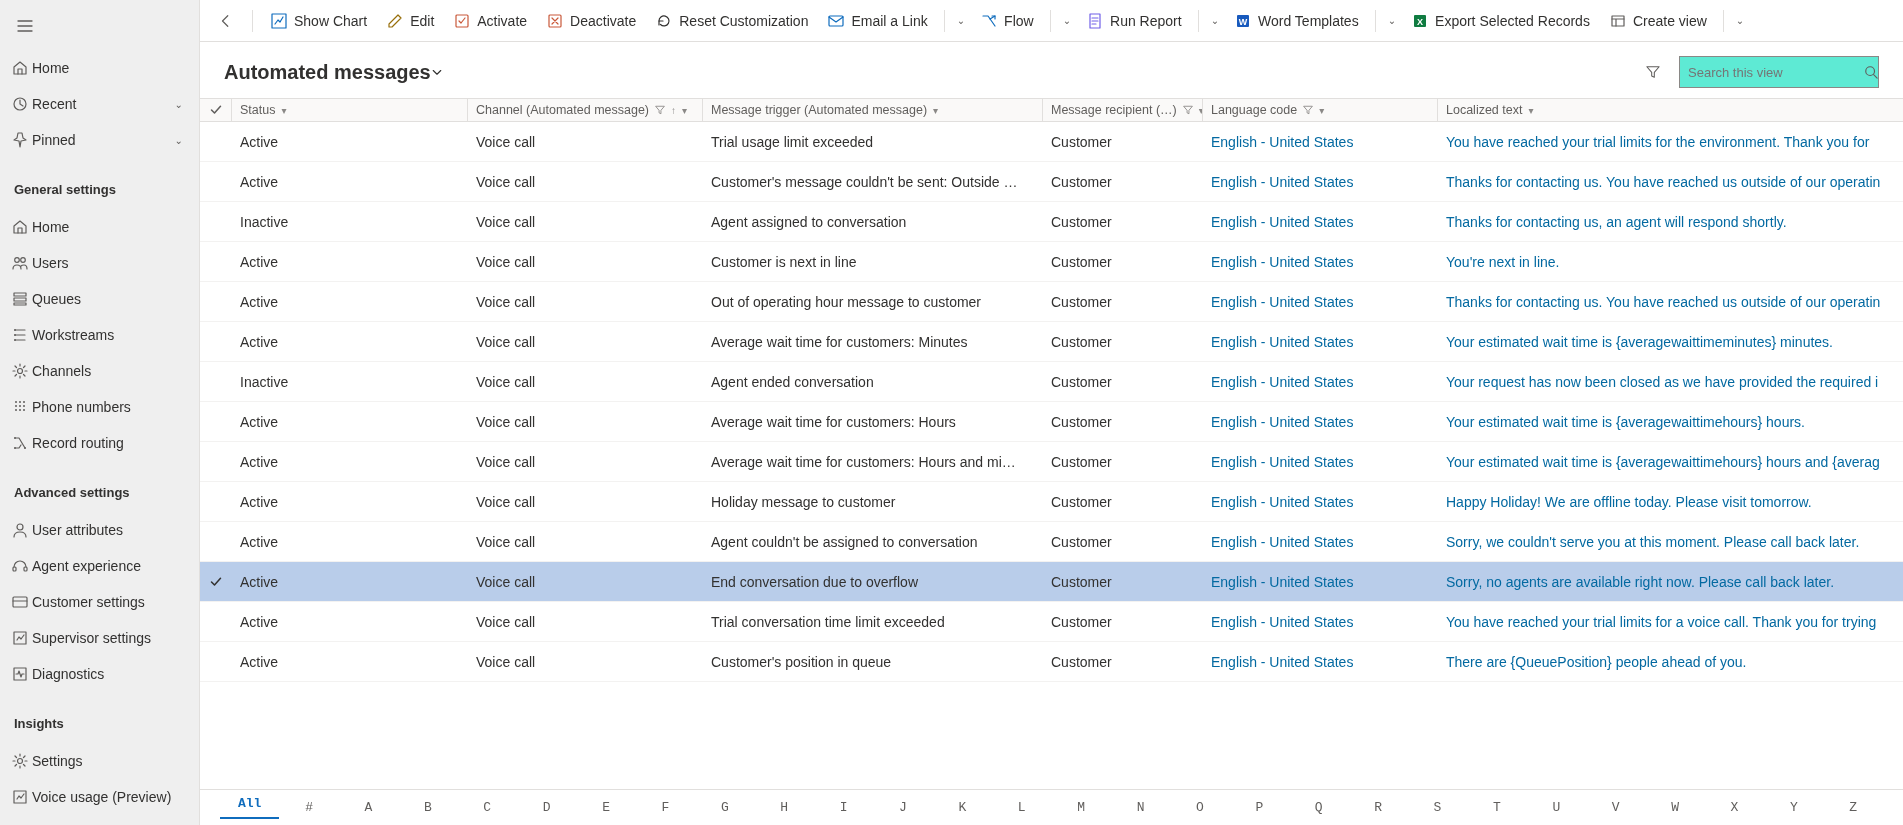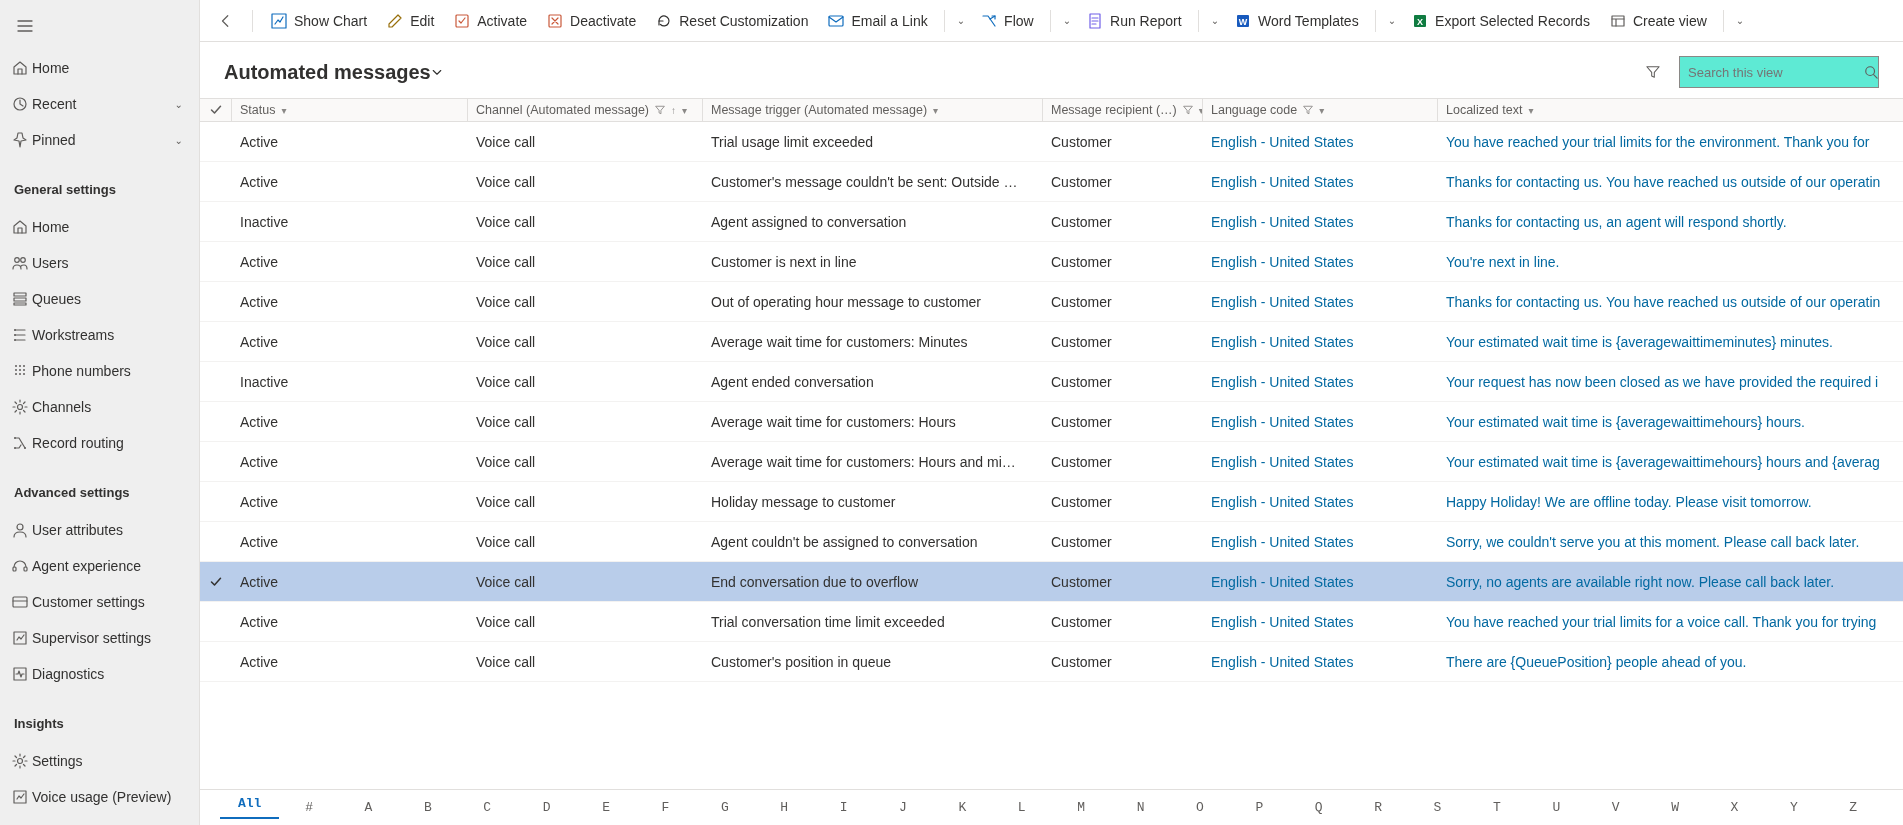--- a/index.html
+++ b/index.html
@@ -303,41 +303,41 @@
               <circle cx="3" cy="3" r="1" fill="#605e5c"></circle>
               <circle cx="3" cy="8" r="1" fill="#605e5c"></circle>
               <circle cx="3" cy="13" r="1" fill="#605e5c"></circle>
             </svg>
           </span>
           <span class="nav-label">Workstreams</span>
         </div>
         <div class="nav-item">
           <span class="nav-icon">
             <svg width="16" height="16" viewBox="0 0 16 16">
+              <circle cx="8" cy="8" r="2.5" stroke="#605e5c" stroke-width="1.2" fill="none" stroke-linecap="round" stroke-linejoin="round"></circle>
+              <path d="M8 1v2M8 13v2M1 8h2M13 8h2M3 3l1.5 1.5M11.5 11.5 13 13M3 13l1.5-1.5M11.5 4.5 13 3" stroke="#605e5c" stroke-width="1.2" fill="none" stroke-linecap="round" stroke-linejoin="round"></path>
+            </svg>
+          </span>
+          <span class="nav-label">Channels</span>
+        </div>
+        <div class="nav-item">
+          <span class="nav-icon">
+            <svg width="16" height="16" viewBox="0 0 16 16">
               <circle cx="4" cy="3" r="1" fill="#605e5c"></circle>
               <circle cx="8" cy="3" r="1" fill="#605e5c"></circle>
               <circle cx="12" cy="3" r="1" fill="#605e5c"></circle>
               <circle cx="4" cy="7" r="1" fill="#605e5c"></circle>
               <circle cx="8" cy="7" r="1" fill="#605e5c"></circle>
               <circle cx="12" cy="7" r="1" fill="#605e5c"></circle>
               <circle cx="4" cy="11" r="1" fill="#605e5c"></circle>
               <circle cx="8" cy="11" r="1" fill="#605e5c"></circle>
               <circle cx="12" cy="11" r="1" fill="#605e5c"></circle>
             </svg>
           </span>
           <span class="nav-label">Phone numbers</span>
-        </div>
-        <div class="nav-item">
-          <span class="nav-icon">
-            <svg width="16" height="16" viewBox="0 0 16 16">
-              <circle cx="8" cy="8" r="2.5" stroke="#605e5c" stroke-width="1.2" fill="none" stroke-linecap="round" stroke-linejoin="round"></circle>
-              <path d="M8 1v2M8 13v2M1 8h2M13 8h2M3 3l1.5 1.5M11.5 11.5 13 13M3 13l1.5-1.5M11.5 4.5 13 3" stroke="#605e5c" stroke-width="1.2" fill="none" stroke-linecap="round" stroke-linejoin="round"></path>
-            </svg>
-          </span>
-          <span class="nav-label">Channels</span>
         </div>
         <div class="nav-item">
           <span class="nav-icon">
             <svg width="16" height="16" viewBox="0 0 16 16">
               <path d="M3 3h4l6 10h0M3 13h4l2-3" stroke="#605e5c" stroke-width="1.2" fill="none" stroke-linecap="round" stroke-linejoin="round"></path>
               <circle cx="3" cy="3" r="1" fill="#605e5c"></circle>
               <circle cx="3" cy="13" r="1" fill="#605e5c"></circle>
               <circle cx="13" cy="13" r="1" fill="#605e5c"></circle>
             </svg>
           </span>

